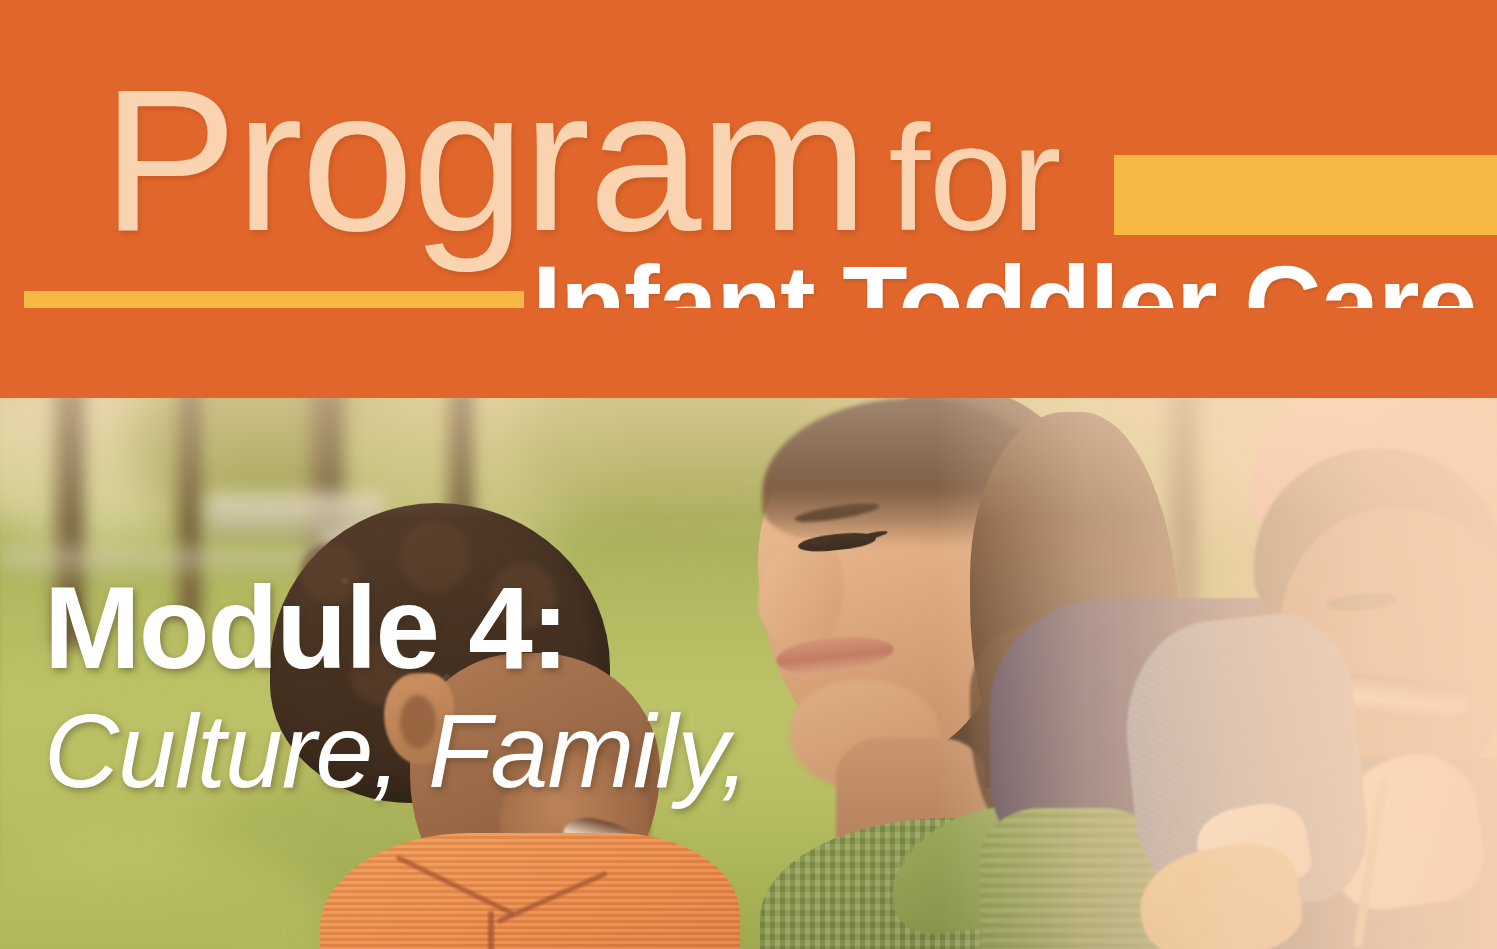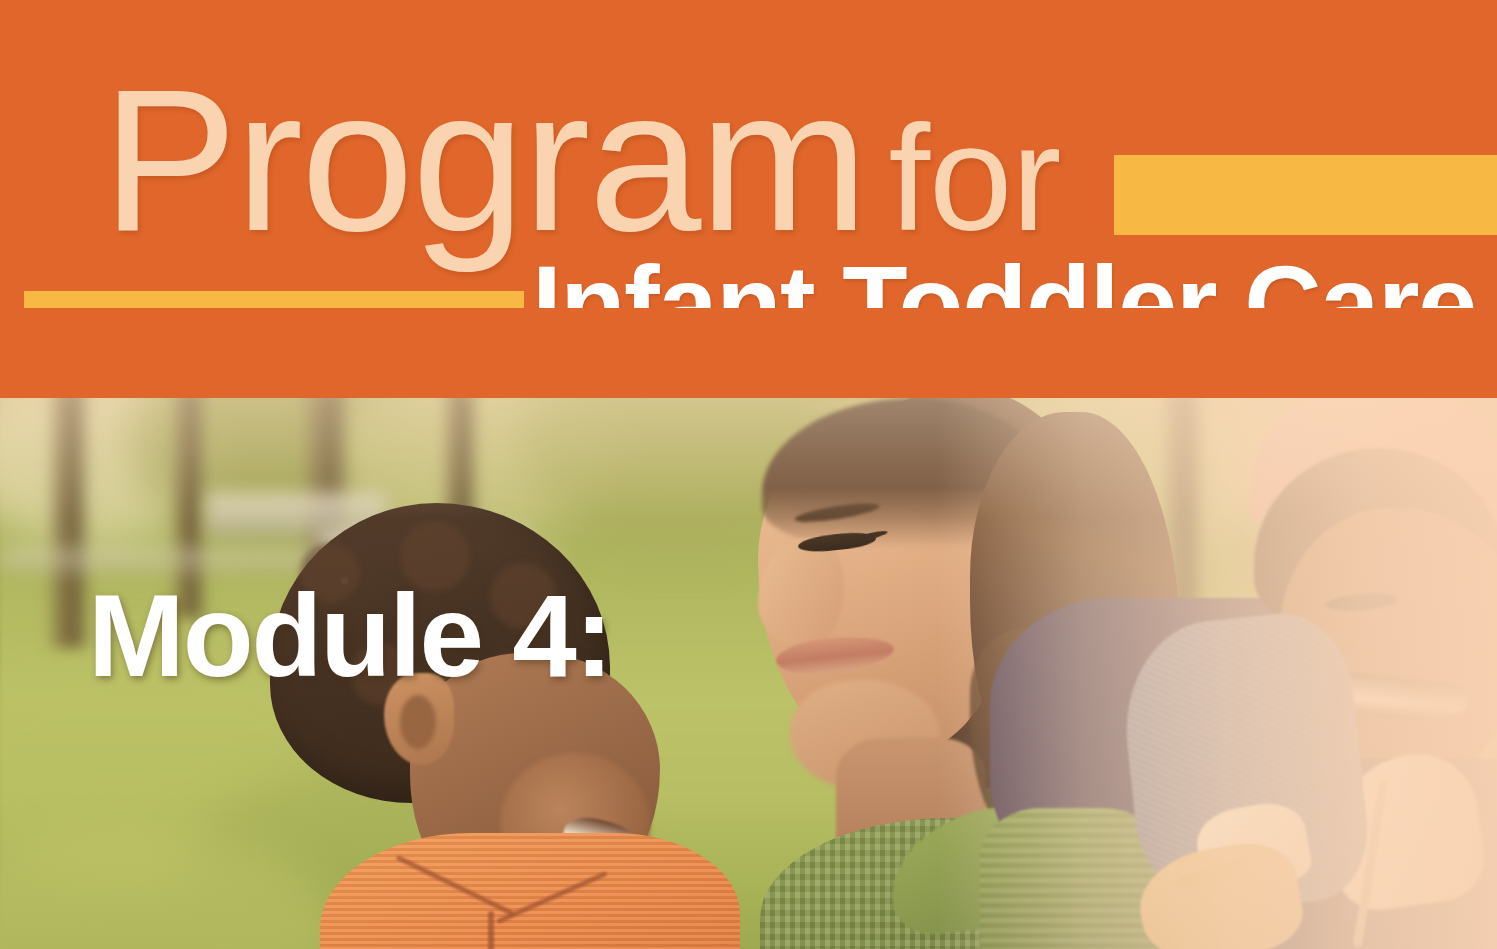--- a/index.html
+++ b/index.html
@@ -401,30 +401,29 @@
     text-shadow:1px 2px 3px rgba(150,60,22,.30);
   }
 
   
   #module-block{
     position:absolute; left:0; top:398px;
     width:1497px; height:551px;
     pointer-events:none;
   }
   #module-title{
-    position:absolute; left:44px; top:180px;
+    position:absolute; left:44px; top:172px;
     color:#FFFFFF;
     font-family:"Liberation Sans", sans-serif;
     font-weight:700;
     font-size:116px;
     line-height:1;
     letter-spacing:-2px;
     white-space:nowrap;
     text-shadow:2px 3px 7px rgba(60,45,20,.45);
-    margin-left:44px;
   }
   #module-sub{
     position:absolute; left:44px; top:300px;
     color:#FFFFFF;
     font-family:"Liberation Sans", sans-serif;
     font-weight:400;
     font-style:italic;
     font-size:104px;
     line-height:1.03;
     letter-spacing:-1px;
@@ -527,16 +526,17 @@
     <div id="title-program">
       <span>Program</span><span class="for">for</span>
     </div>
 
     <div id="title-itc">Infant Toddler Care</div>
   </div>
 
   <div id="module-block">
     <div id="module-title">Module 4:</div>
     <div id="module-sub">
+      <span class="ln">Culture, Family,</span>
     </div>
   </div>
 
 </div>
 
 </body></html>

